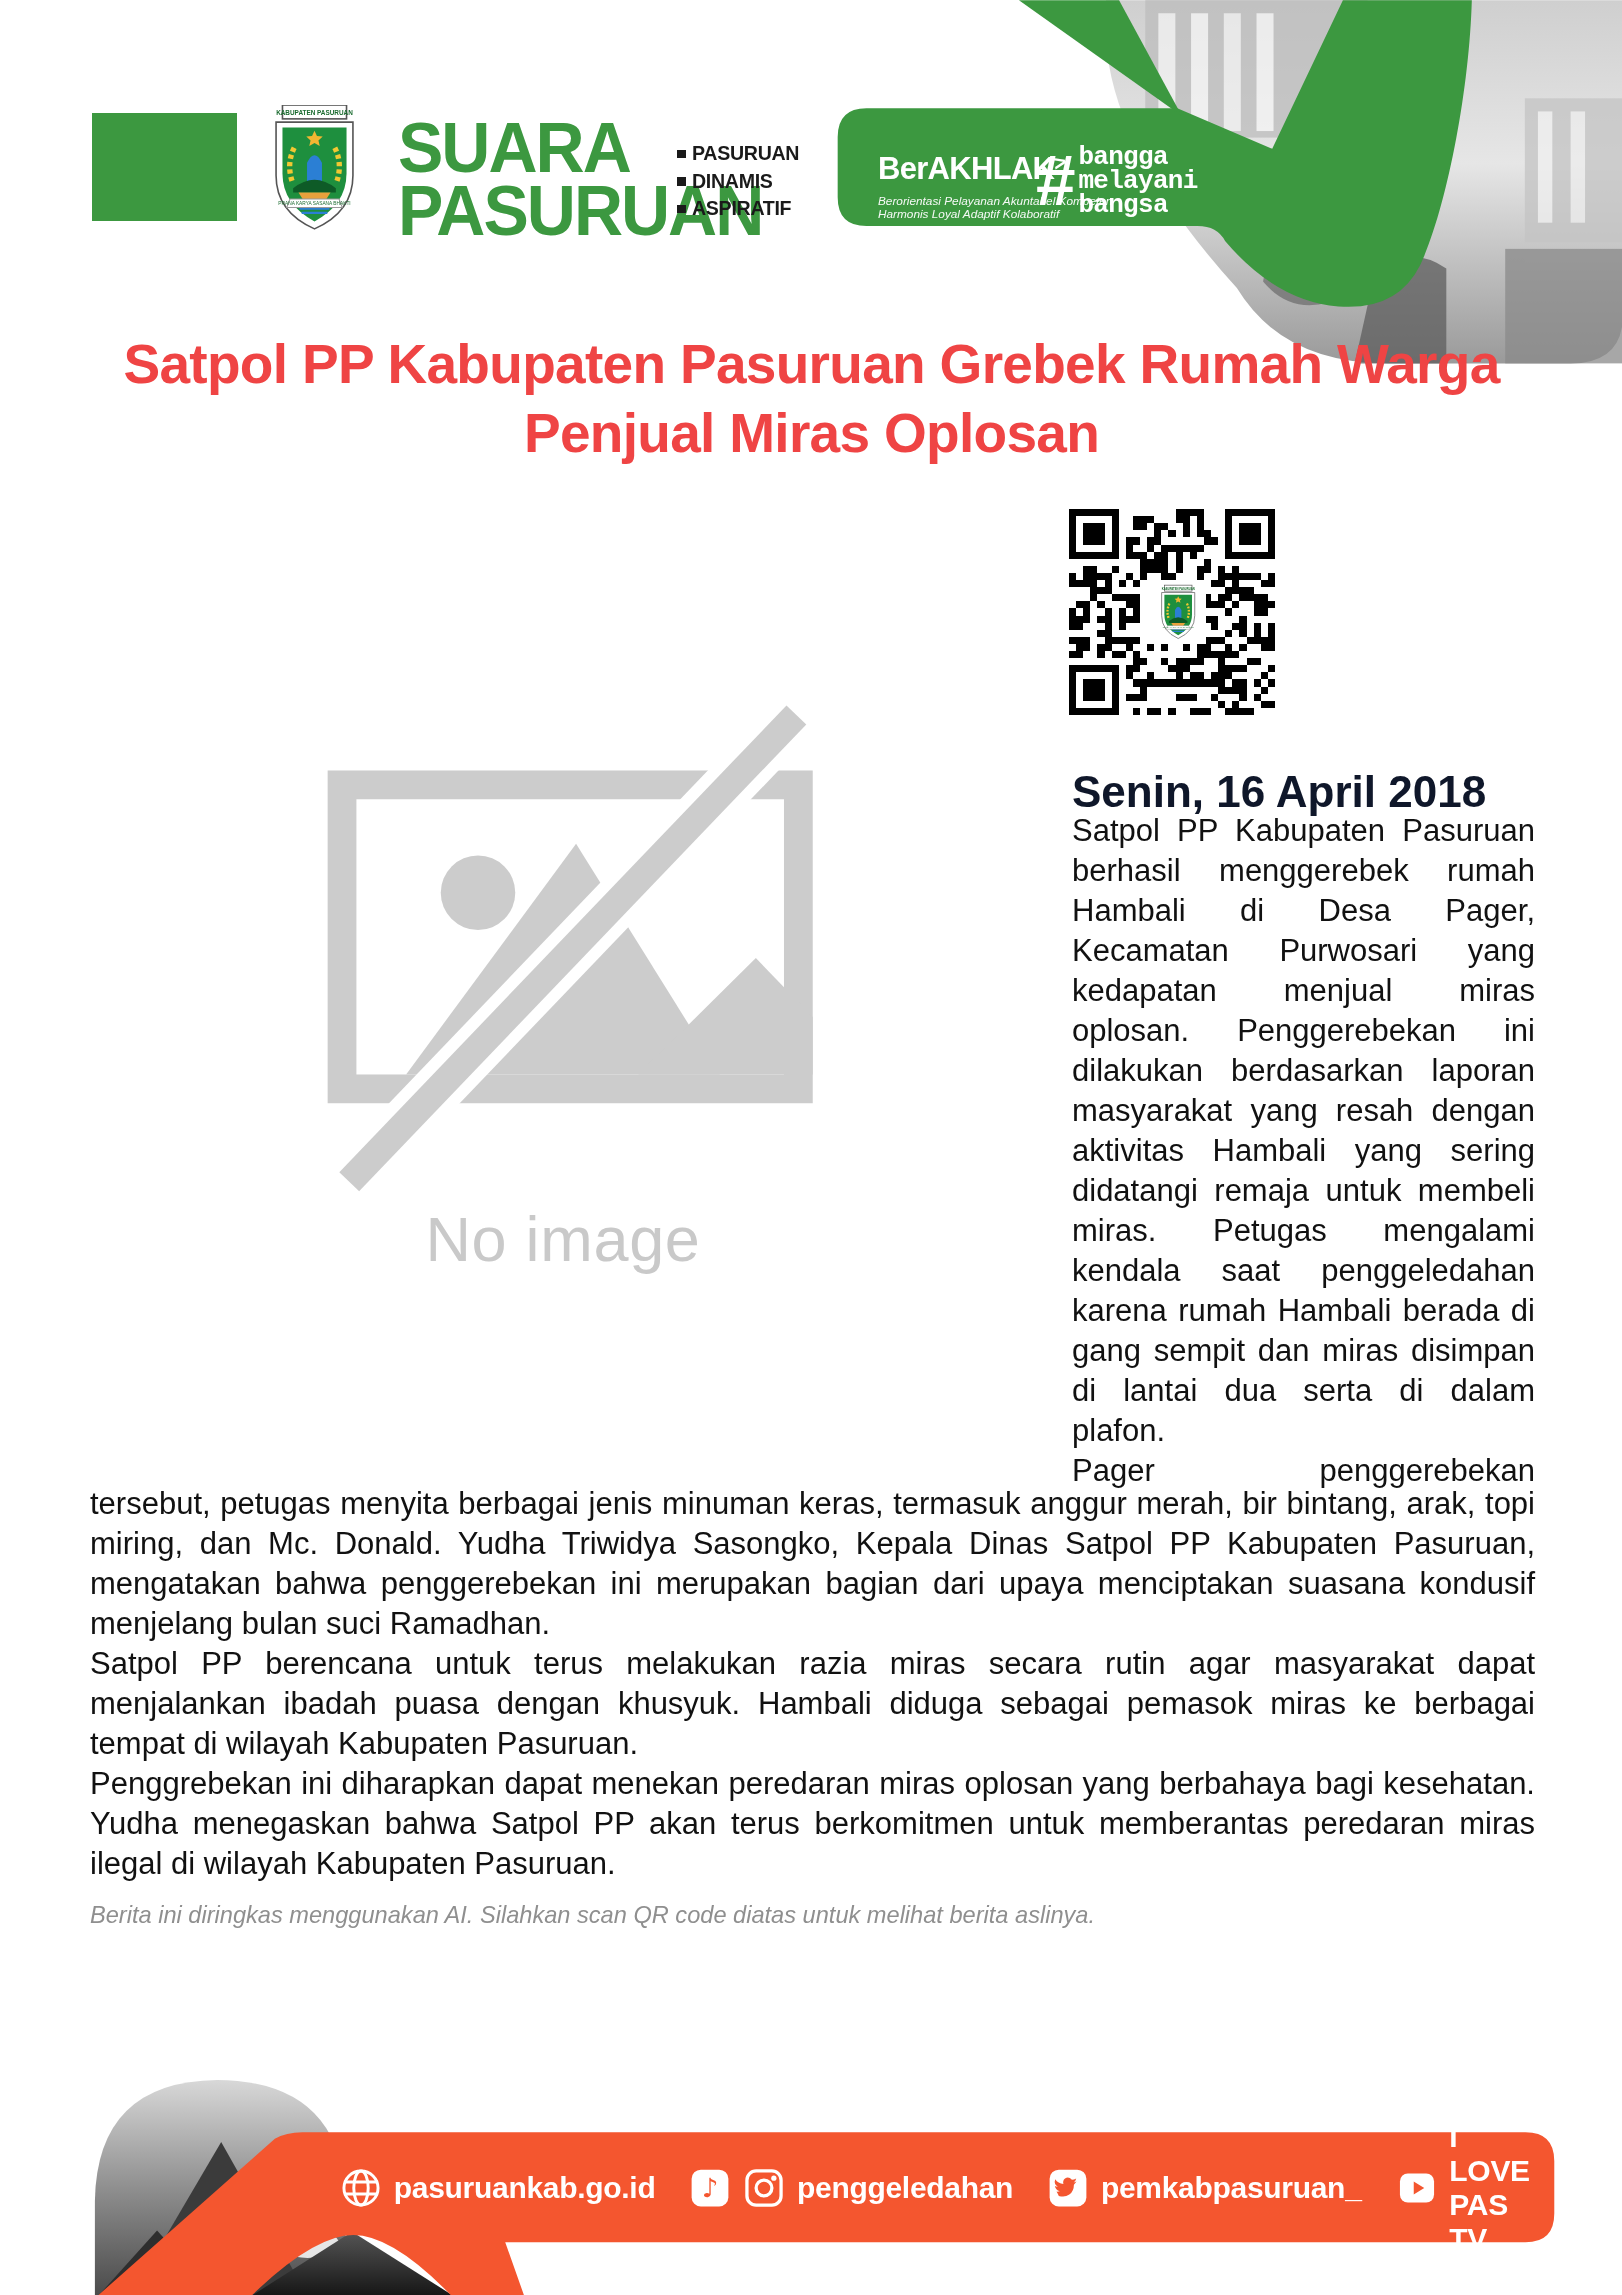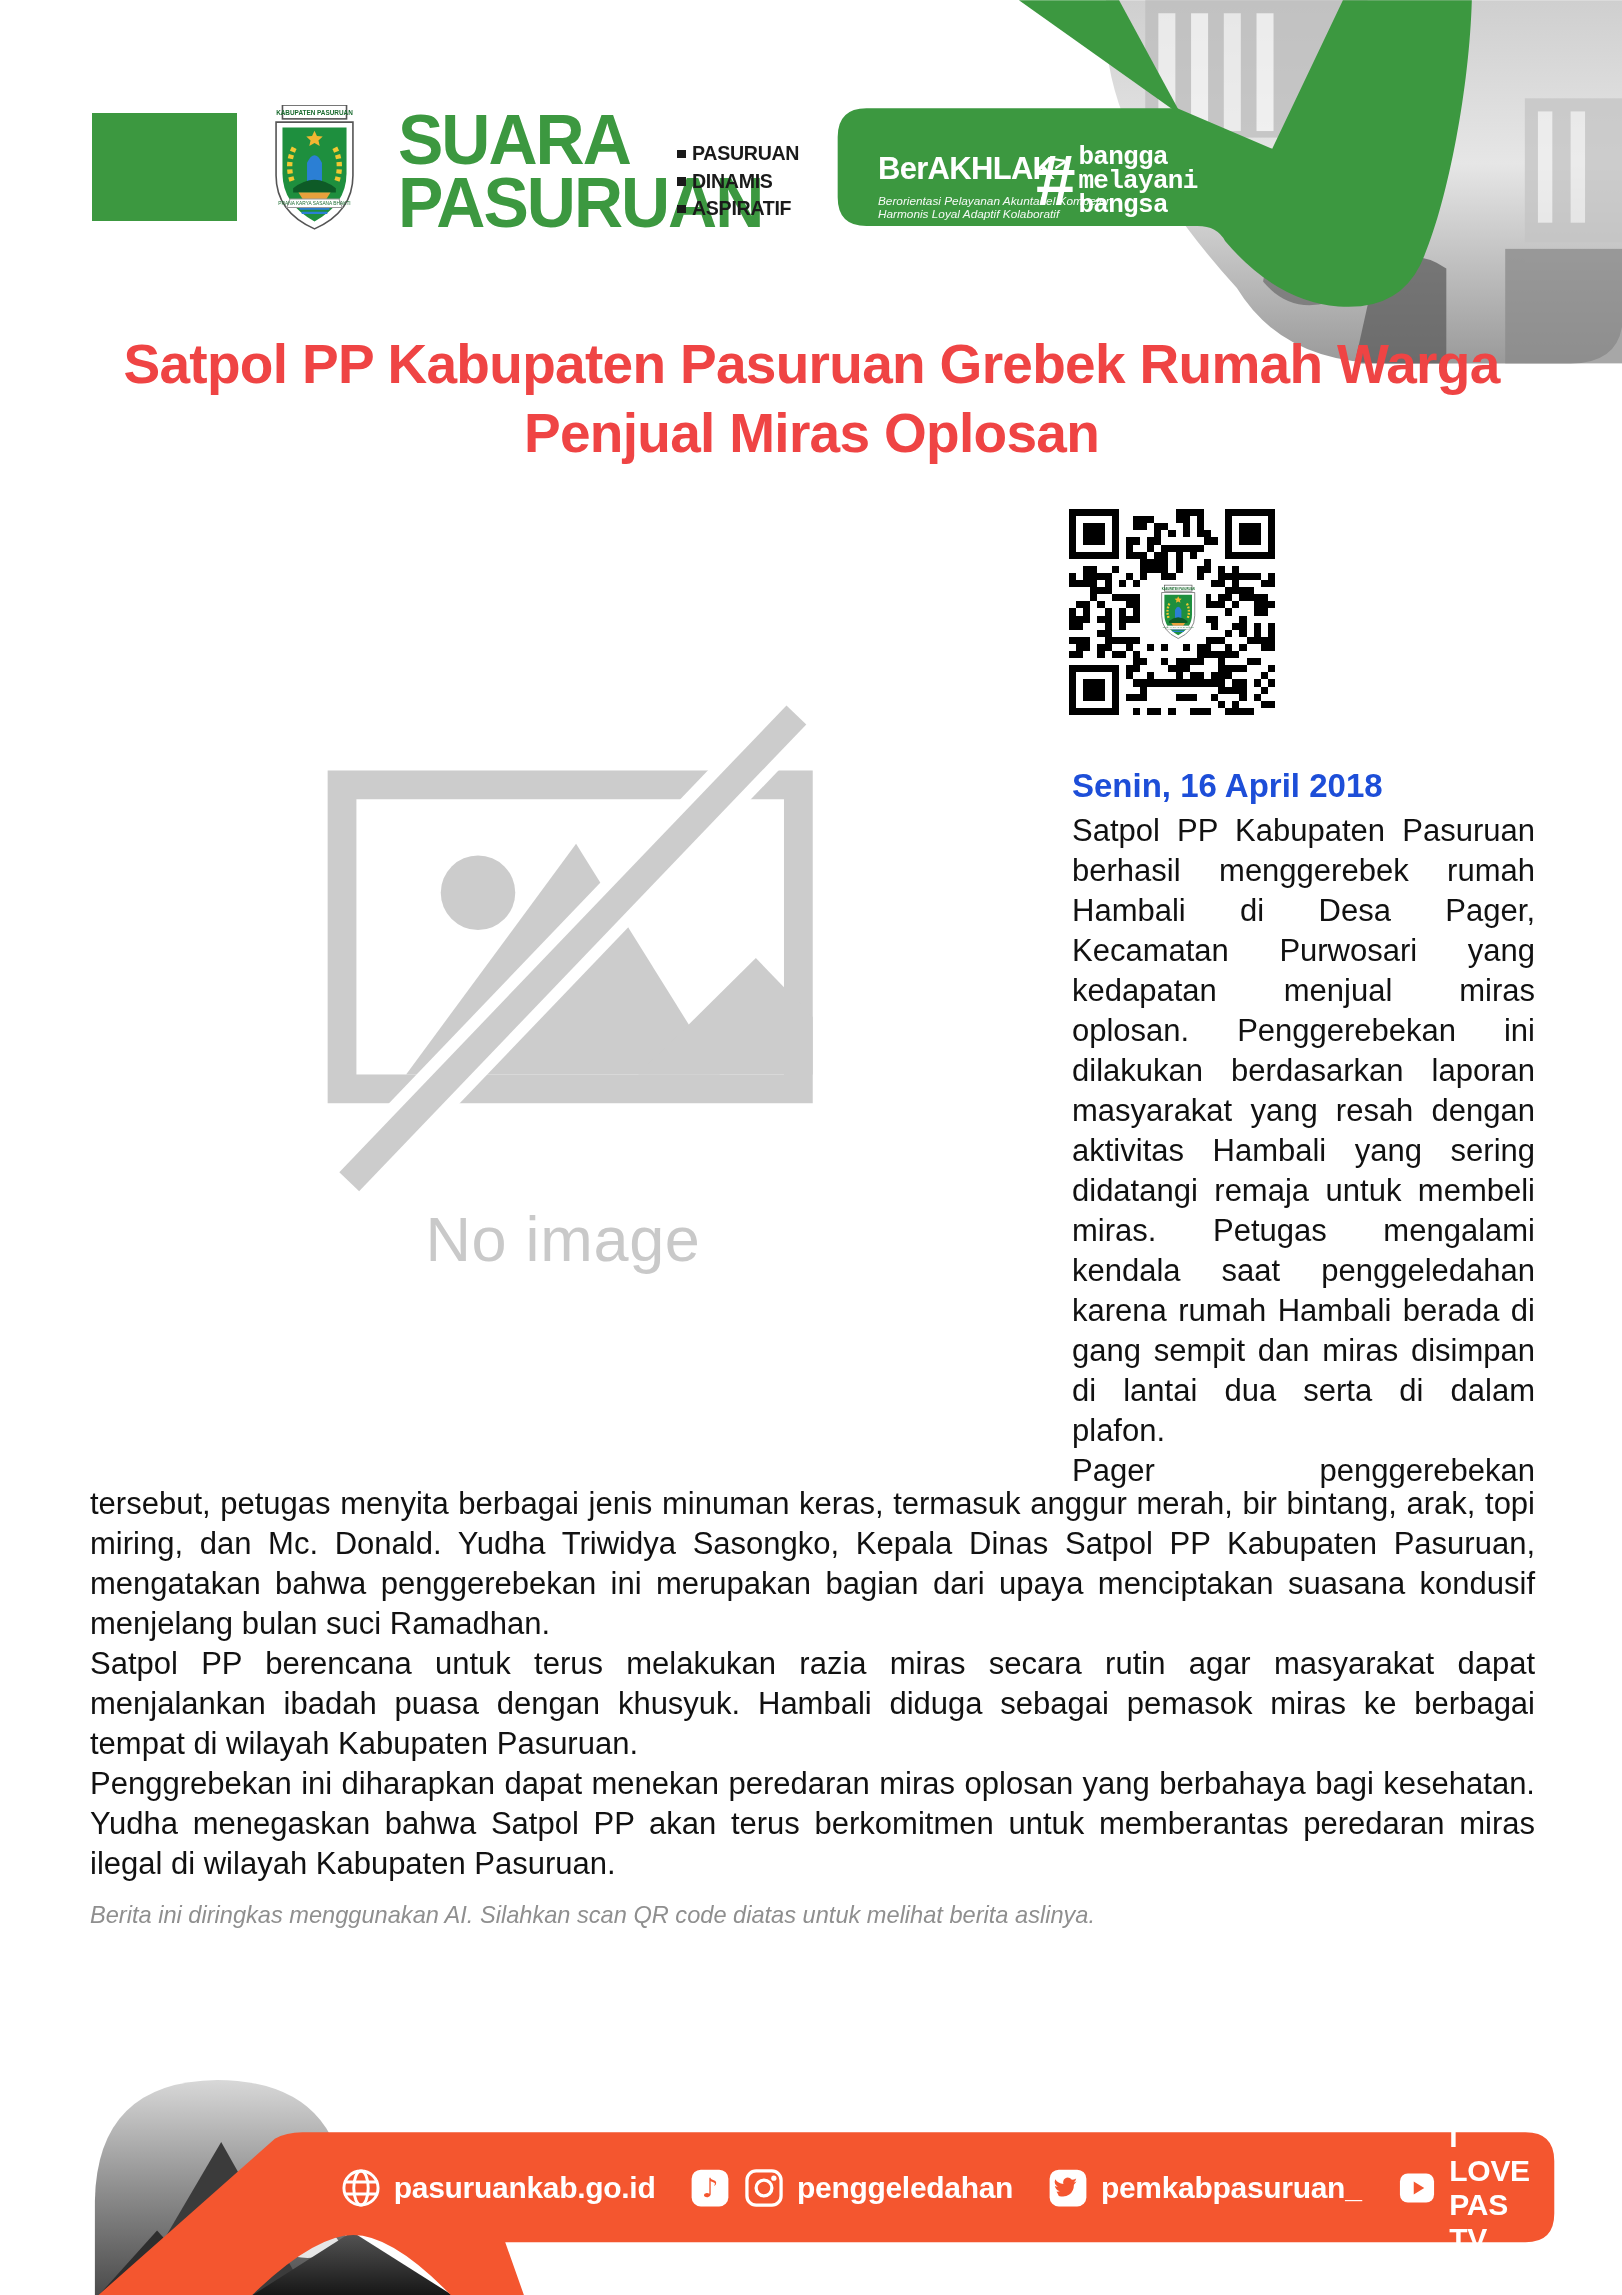--- a/index.html
+++ b/index.html
@@ -4,21 +4,21 @@
 <style>
   html,body{margin:0;padding:0;background:#ffffff;}
   .page{position:relative;width:1623px;height:2295px;background:#fff;overflow:hidden;
         font-family:"Liberation Sans", sans-serif;}
   svg{display:block;}
   .abs{position:absolute;}
 
   
   .green-block{left:92px;top:113px;width:145px;height:108px;background:var(--green);}
   .crest-header{left:259px;top:105px;width:111px;height:126px;}
-  .brand{left:398px;top:107px;color:var(--green);font-weight:bold;line-height:0.93;
+  .brand{left:398px;top:115px;color:var(--green);font-weight:bold;line-height:0.93;
          letter-spacing:-2px;}
   .brand .l1{font-size:68px;transform:scaleY(1.04);transform-origin:left top;}
   .brand .l2{font-size:68px;transform:scaleY(1.04);transform-origin:left top;}
   .tagline{left:677px;top:140px;}
   .tagline .tag{display:flex;align-items:center;gap:6.5px;font-size:19.6px;font-weight:bold;
       color:#1a1a1a;line-height:27.5px;letter-spacing:-0.3px;}
   .tagline .sq{width:8.5px;height:8.5px;background:#1a1a1a;flex:0 0 auto;}
   .berakhlak{left:878px;top:153px;color:#fff;width:366px;}
   .berakhlak .big{font-size:31px;font-weight:bold;letter-spacing:-0.7px;line-height:1;}
   .berakhlak .chev{font-weight:bold;font-size:22px;display:inline-block;
@@ -28,21 +28,21 @@
   .bangga .hash{font-size:71px;font-weight:bold;font-style:italic;line-height:0.8;
       margin-right:3.9px;}
   .bangga .words{font-size:26px;font-weight:bold;line-height:24px;letter-spacing:-0.7px;font-family:Liberation Mono, monospace;}
 
   
   .title{left:0;top:330px;width:1623px;text-align:center;font-weight:bold;color:#ef4444;
      font-size:55px;line-height:69px;letter-spacing:-0.7px;}
   .qr{left:1069px;top:509px;width:206px;height:206px;background:#fff;}
   .qr svg{width:100%;height:100%;}
   .qr-crest{left:1150px;top:581px;width:46px;height:60px;background:#fff;padding:1.3px 5.2px;}
-  .date{left:1072px;top:767px;font-size:33px;font-weight:bold;color:#1d4ed8;}
+  .date{left:1072px;top:767px;font-size:44px;font-weight:bold;color:#0f172a;}
   .col-right{left:1072px;top:811px;width:463px;font-size:31px;line-height:40px;
      color:#111;text-align:justify;}
   .col-right .tail{text-align:justify;text-align-last:justify;}
   .noimg-art{left:298px;top:677px;width:530px;height:523px;}
   .noimg-label{left:298px;top:1203px;width:530px;text-align:center;font-size:63px;
      color:#c9c9c9;letter-spacing:0.7px;}
   .body-text{left:90px;top:1484px;width:1445px;font-size:31px;line-height:40px;
      color:#111;text-align:justify;}
   .body-text p{margin:0;padding:0;}
   .disclaimer{margin-top:17px;font-size:23.6px;line-height:29px;color:#8f8f8f;

